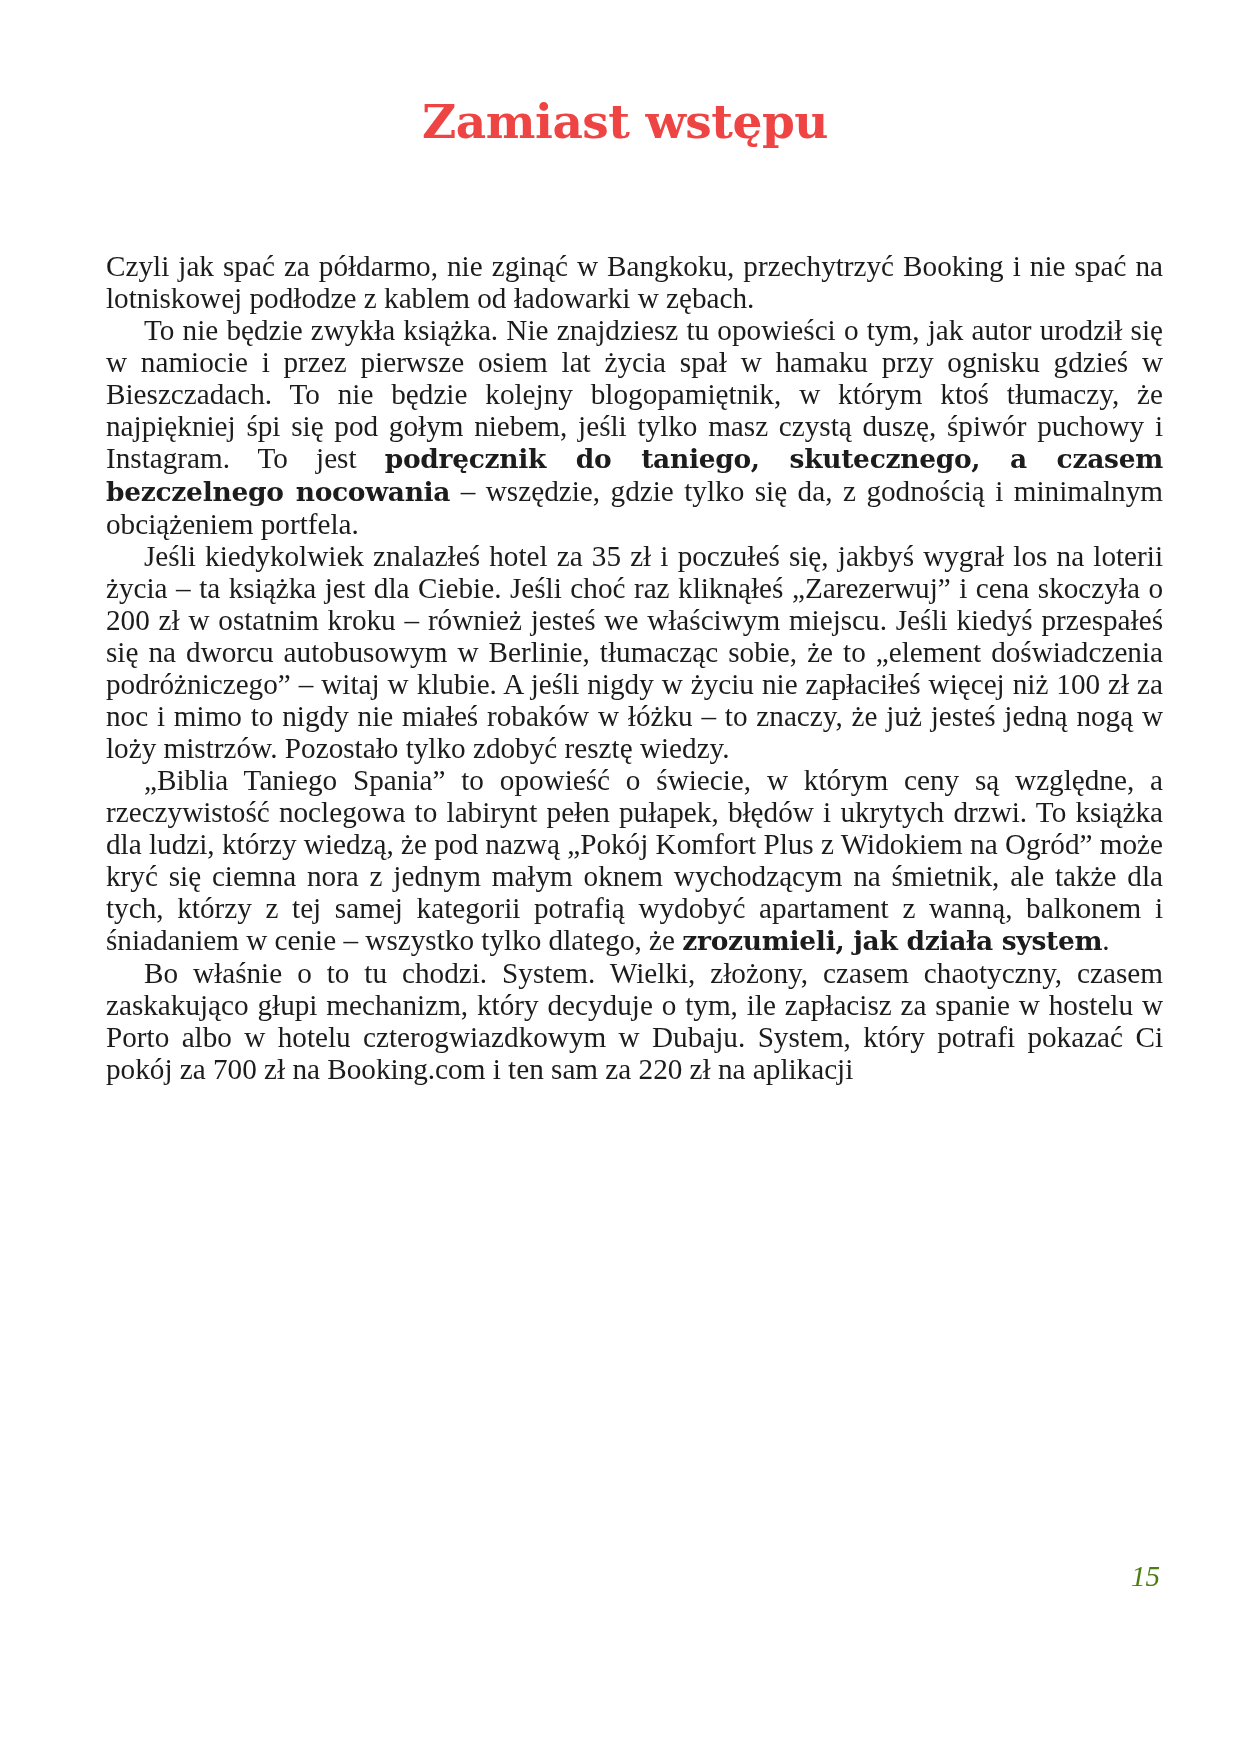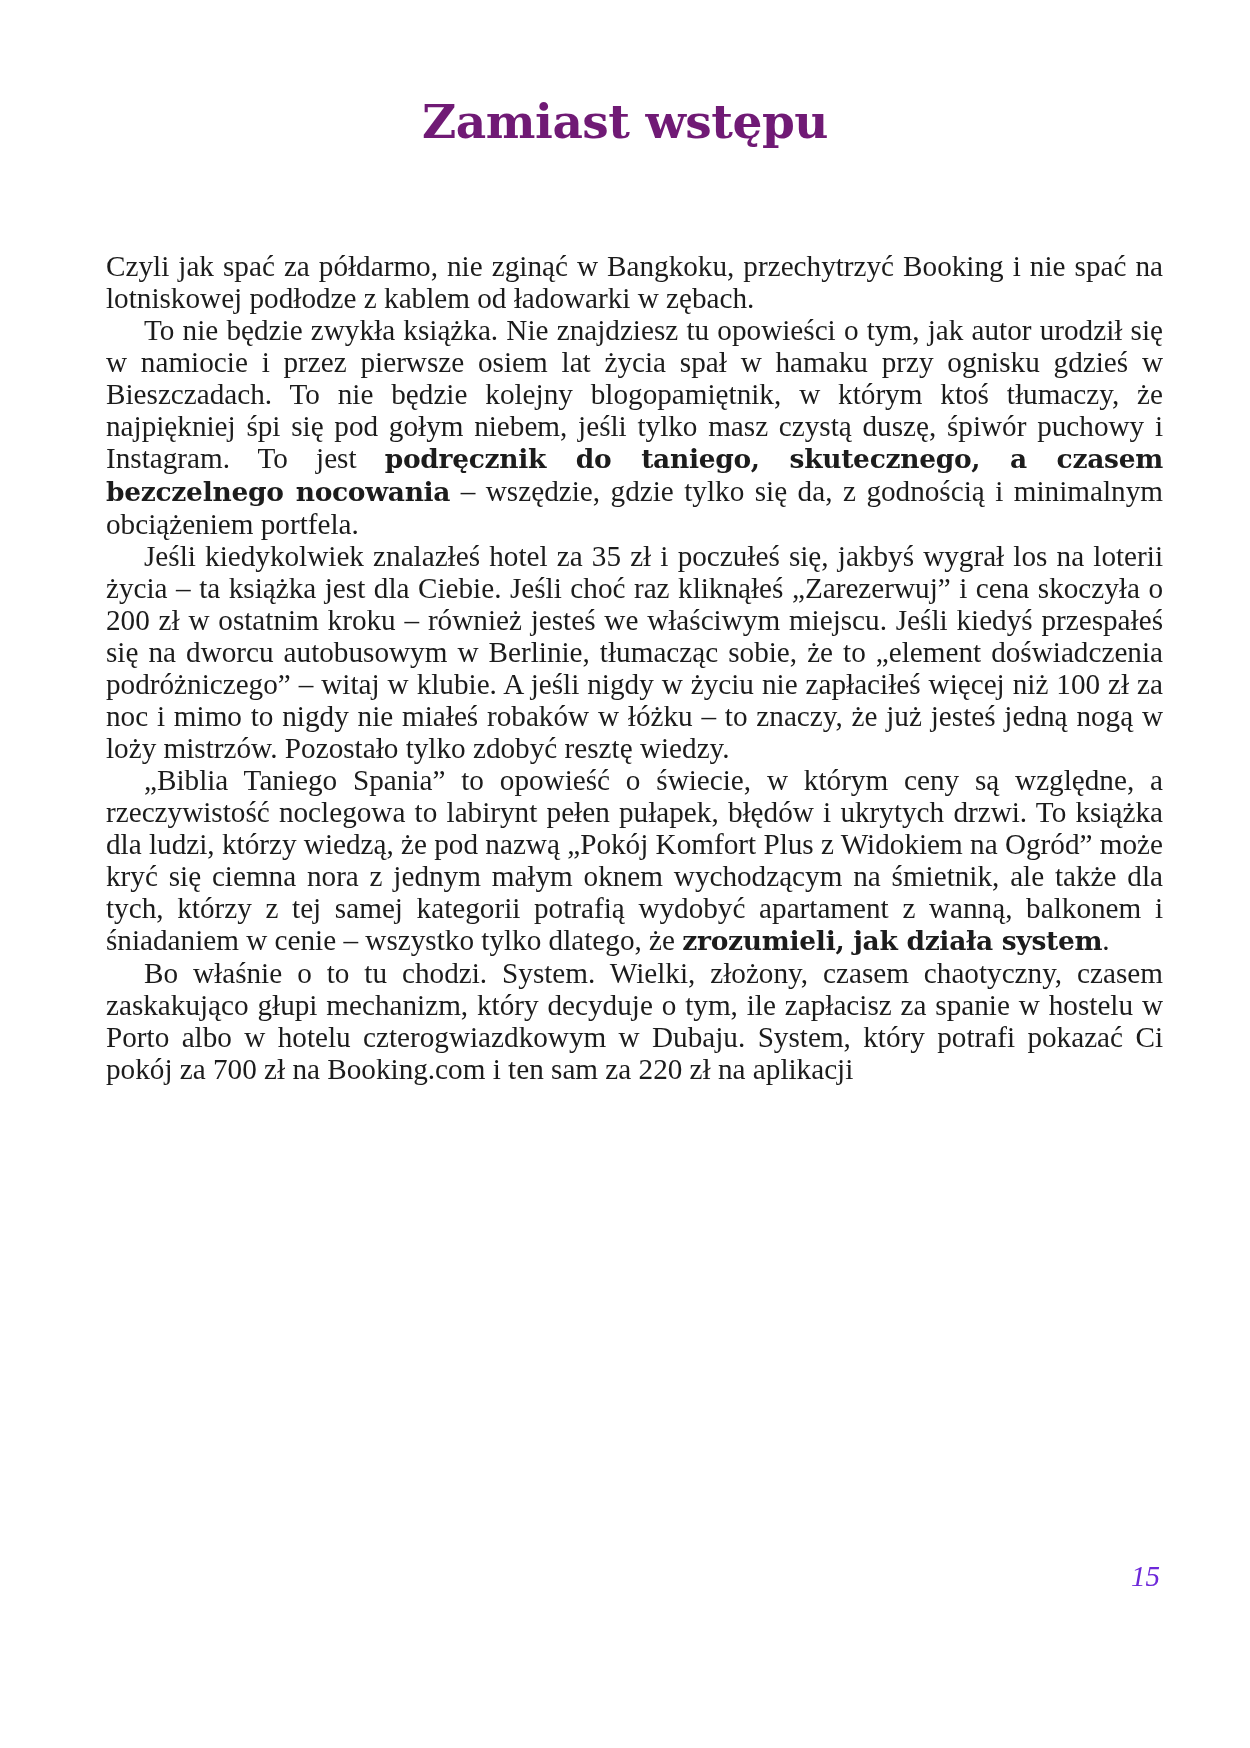--- a/index.html
+++ b/index.html
@@ -26,21 +26,21 @@
       left: 0;
       width: 1250px;
       top: 92px;
       text-align: center;
       font-family: "DejaVu Serif", "Liberation Serif", serif;
       font-weight: bold;
       font-size: 47px;
       letter-spacing: -0.5px;
       line-height: 60px;
       margin: 0;
-      color: #701a75;
+      color: #ef4444;
     }
     .body-text {
       position: absolute;
       left: 106px;
       top: 250px;
       width: 1057px;
       font-size: 29.2px;
       line-height: 32px;
       text-align: justify;
       hyphens: manual;
@@ -57,21 +57,21 @@
       font-weight: bold;
       font-size: 26.5px;
       letter-spacing: -0.3px;
     }
     .page-number {
       position: absolute;
       right: 90px;
       top: 1560px;
       font-style: italic;
       font-size: 29px;
-      color: #6d28d9;
+      color: #4d7c0f;
     }
   </style>
 </head>
 <body>
 
 <div class="page">
   <h1 class="title">Zamiast wstępu</h1>
 
   <div class="body-text">
     <p><span>Czyli jak spać za półdarmo, nie zginąć w Bangkoku, przechytrzyć Booking i nie spać na lotniskowej podłodze z kablem od ładowarki w zębach.</span></p>

